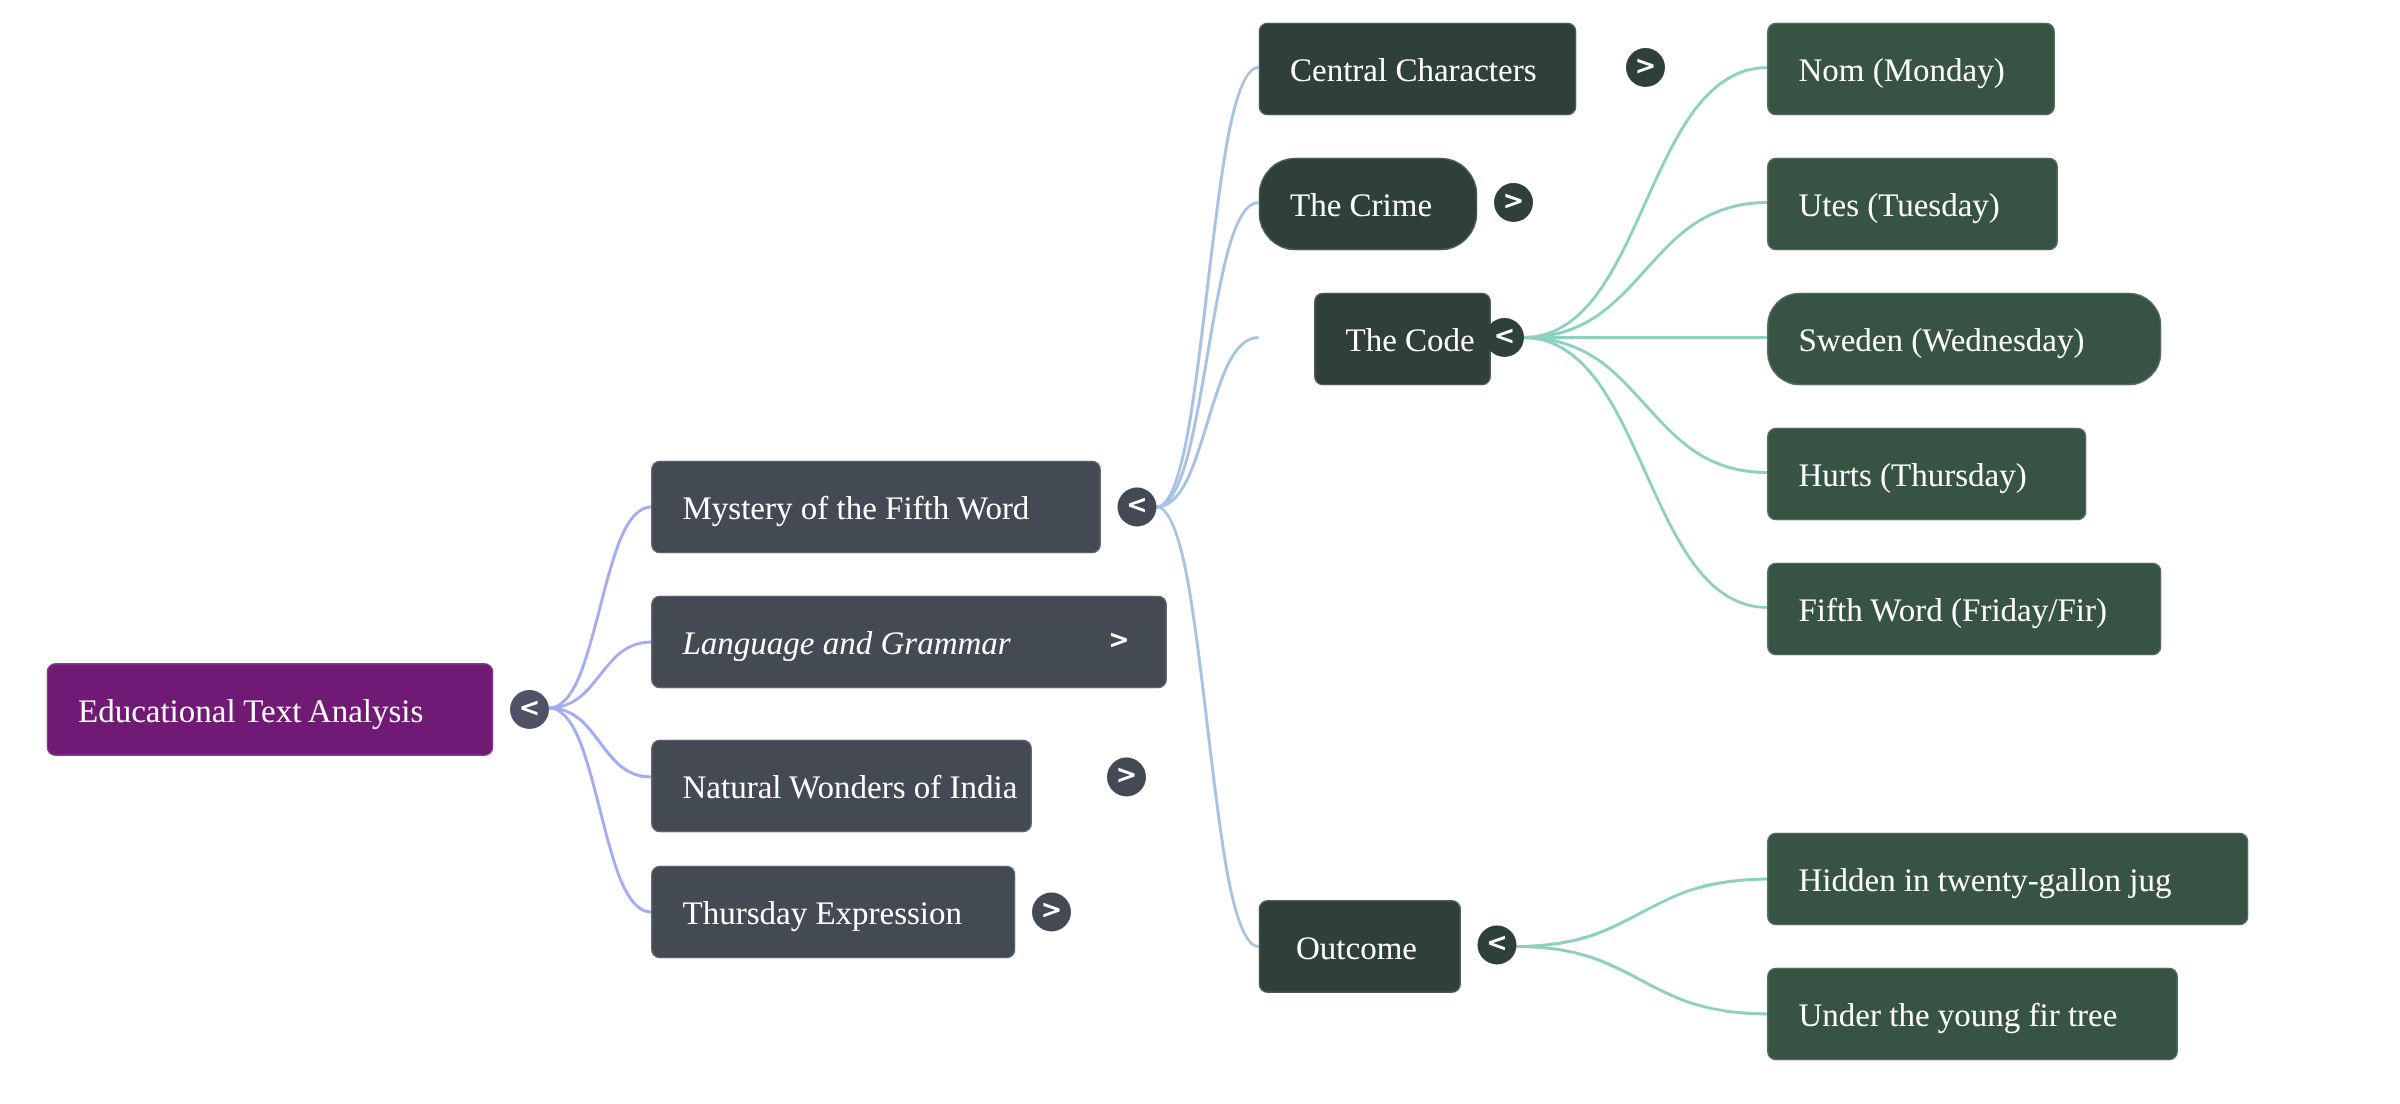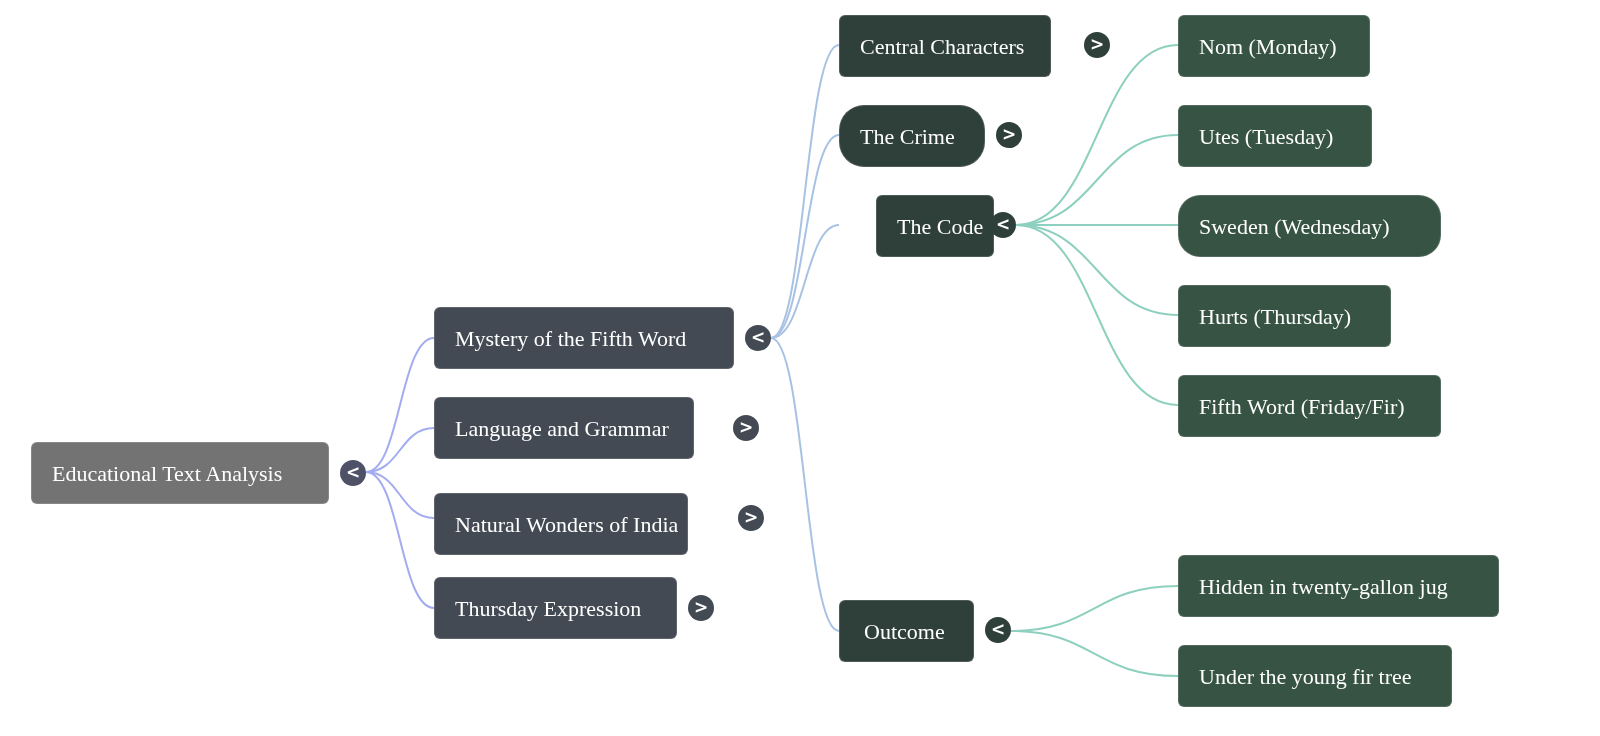--- a/index.html
+++ b/index.html
@@ -2,21 +2,21 @@
 <html><head>
 <meta charset="utf-8">
 <style>
   html, body { margin:0; padding:0; background:#ffffff; }
   body { width:1600px; height:736px; position:relative; overflow:hidden;
          font-family:"Liberation Serif", "DejaVu Serif", serif; }
   #links { position:absolute; left:0; top:0; width:1600px; height:736px; }
   .node { position:absolute; box-sizing:border-box; height:62px; border-radius:6px;
           color:#ffffff; font-size:22px; line-height:62px; padding-left:20px; white-space:nowrap;
           border:1px solid rgba(255,255,255,0.15); cursor:pointer; }
-  .n-root { background:#737373; }
+  .n-root { background:#701a75; }
   .n-l1 { background:#434a53; }
   .n-l2 { background:#2f403b; }
   .n-l3 { background:#375343; }
   .toggle { position:absolute; width:26px; height:26px; border-radius:50%;
             color:#ffffff; font-family:"DejaVu Sans", sans-serif; font-size:17px; font-weight:bold;
             line-height:25px; text-align:center; cursor:pointer; }
   .t-root { background:#4f5167; }
   .t-l1 { background:#434a53; }
   .t-l2 { background:#2f403b; }
 </style>
@@ -47,21 +47,21 @@
 <div class="node n-root" style="left:31px;top:442px;width:298px;">
   <span>Educational Text Analysis</span>
 </div>
 <div class="toggle t-root" style="left:340px;top:460px;">&lt;</div>
 
 <div class="node n-l1" style="left:434px;top:307px;width:300px;">
   <span>Mystery of the Fifth Word</span>
 </div>
 <div class="toggle t-l1" style="left:745px;top:325px;">&lt;</div>
 
-<div class="node n-l1" style="left:434px;top:397px;width:260px;">
+<div class="node n-l1" style="left:434px;top:397px;width:344px;font-style:italic;">
   <span>Language and Grammar</span>
 </div>
 <div class="toggle t-l1" style="left:733px;top:415px;">&gt;</div>
 
 <div class="node n-l1" style="left:434px;top:493px;width:254px;">
   <span>Natural Wonders of India</span>
 </div>
 <div class="toggle t-l1" style="left:738px;top:505px;">&gt;</div>
 
 <div class="node n-l1" style="left:434px;top:577px;width:243px;">

